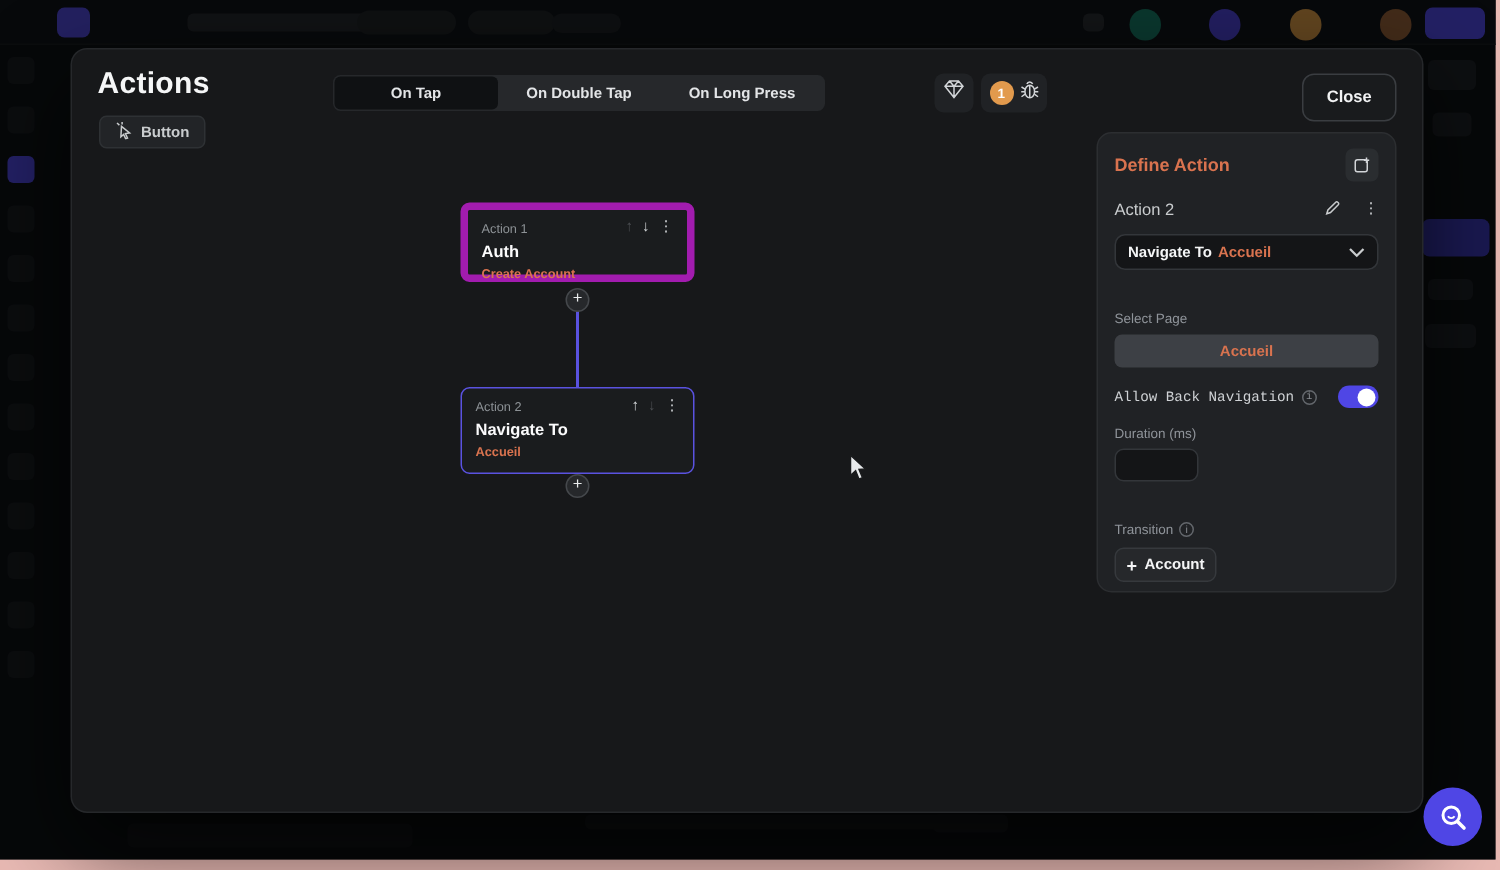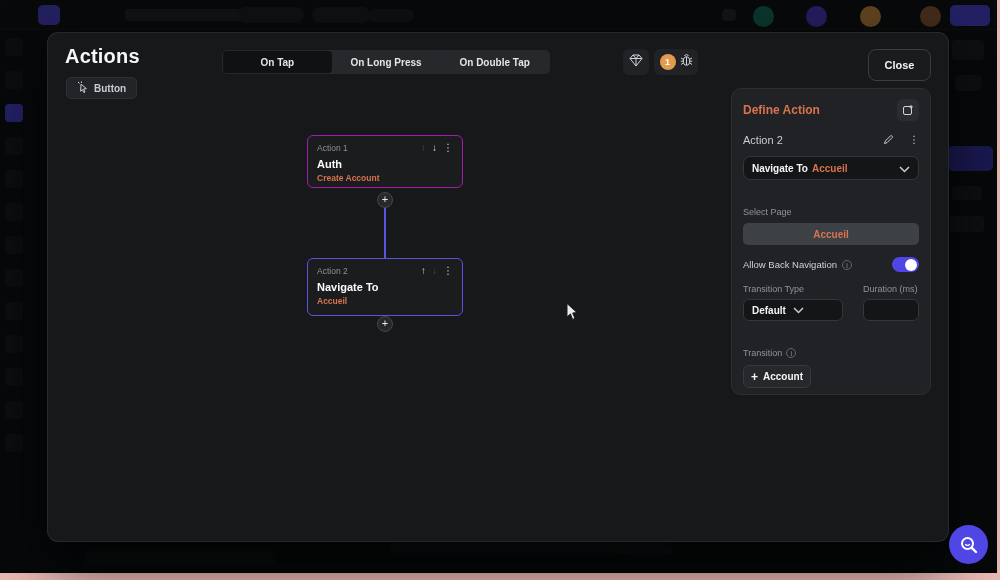--- a/index.html
+++ b/index.html
@@ -35,21 +35,21 @@
               justify-content:center; gap:4px; }
   .gem-btn { left:575px; top:16px; width:26px; }
   .debug-btn { left:606px; top:16px; width:44px; padding:0 5px; }
   .badge { width:16px; height:16px; border-radius:50%; background:#e29a4d; color:#fff; font-size:9px; font-weight:800;
            display:flex; align-items:center; justify-content:center; }
   .close-btn { position:absolute; left:820px; top:16px; width:63px; height:32px; background:#191b1d;
                border:1px solid #3a3d41; border-radius:8px; color:#f2f3f4; font-size:11px; font-weight:700;
                display:flex; align-items:center; justify-content:center; }
 
   
-  .node { position:absolute; left:259px; width:156px; background:#1a1c1e; border:1px solid #a21caf; border-radius:6px;
+  .node { position:absolute; left:259px; width:156px; background:#1a1c1e; border:5px solid #a21caf; border-radius:6px;
           padding:7px 9px; }
   .node.selected { border:1.5px solid #5a52e0; }
   .node-head { display:flex; align-items:center; }
   .node-label { font-size:8.5px; color:#8d9296; flex:1; }
   .node-ico { font-size:10px; line-height:10px; margin-left:6px; }
   .ico-dim { color:#4a4d51; }
   .ico-lit { color:#d2d5d8; }
   .node-type { margin-top:5px; font-size:11px; font-weight:800; color:#fbfbfc; }
   .node-sub { margin-top:3px; font-size:8.5px; font-weight:800; color:#d9734f; }
   .plus-btn { position:absolute; width:16px; height:16px; border-radius:50%; background:#26282b; border:1px solid #45484c;
@@ -65,21 +65,21 @@
   .action-row { margin-top:10px; display:flex; align-items:center; }
   .action-name { flex:1; font-size:11px; color:#c9ccce; }
   .dd { margin-top:7px; height:24px; background:#141517; border:1px solid #33363a; border-radius:7px;
         display:flex; align-items:center; padding:0 8px; }
   .dd-type { font-size:10px; font-weight:800; color:#f4f5f6; }
   .dd-target { font-size:10px; font-weight:800; color:#d9734f; margin-left:4px; flex:1; }
   .sec-label { margin-top:27px; font-size:9px; color:#8f949a; display:flex; align-items:center; gap:4px; }
   .page-btn { margin-top:6px; height:22px; background:#3d4045; border-radius:5px; color:#d9734f; font-size:10px;
               font-weight:800; display:flex; align-items:center; justify-content:center; }
   .tog-row { margin-top:12px; display:flex; align-items:center; }
-  .tog-label { flex:1; font-size:9.5px; color:#cfd2d5; display:flex; align-items:flex-end; gap:5px; }
+  .tog-label { flex:1; font-size:9.5px; color:#cfd2d5; display:flex; align-items:flex-end; gap:5px;font-family:Liberation Mono, monospace; }
   .info { width:10px; height:10px; border:1px solid #63676c; border-radius:50%; color:#8a8e93; font-size:7px;
           display:inline-flex; align-items:center; justify-content:center; font-style:normal; }
   .switch { width:27px; height:15px; border-radius:8px; background:#3b3e43; position:relative; }
   .switch.on { background:#4f46e5; }
   .knob { position:absolute; top:1.5px; left:2px; width:12px; height:12px; border-radius:50%; background:#fff; }
   .switch.on .knob { left:13px; }
   .two-col { margin-top:12px; display:flex; justify-content:space-between; }
   .col-label { font-size:9px; color:#8f949a; }
   .mini-dd { margin-top:5px; width:100px; height:22px; border:1px solid #33363a; border-radius:6px; background:#141517;
              display:flex; align-items:center; padding:0 8px; }
@@ -149,22 +149,22 @@
       <svg width="11" height="12" viewBox="0 0 11 12">
           <path d="M4 3.2 L9.4 7.6 L6.6 8 L8 11 L6.8 11.5 L5.4 8.6 L3.6 10.2 Z" fill="none" stroke="#c9ccce" stroke-width="1"></path>
           <path d="M1 1 L2.6 2.4 M4.4 0.4 L4.4 2" stroke="#c9ccce" stroke-width="1"></path>
         </svg>
     </span>
     <span>Button</span>
   </div>
 
   <div class="tabs">
     <div class="tab active">On Tap</div>
+    <div class="tab">On Double Tap</div>
     <div class="tab">On Long Press</div>
-    <div class="tab">On Double Tap</div>
   </div>
 
   <div class="icon-btn gem-btn">
     <span>
       <svg width="14" height="13" viewBox="0 0 14 13">
           <path d="M4 1 h6 l3 3.5 L7 12 L1 4.5 Z M1 4.5 h12 M4 1 L7 4.5 L10 1 M7 4.5 L7 12" fill="none" stroke="#d2d5d8" stroke-width="1"></path>
         </svg>
     </span>
   </div>
 
@@ -246,31 +246,20 @@
           <span>Allow Back Navigation</span>
           <i class="info">i</i>
         </span>
       <span class="switch on">
           <span class="knob"></span>
         </span>
     </div>
 
     <div class="two-col">
       <div>
-        <div class="col-label">Transition Type</div>
-        <div class="mini-dd">
-          <span>Default</span>
-          <span>
-            <svg width="11" height="7" viewBox="0 0 11 7">
-                <path d="M1 1 L5.5 5.5 L10 1" fill="none" stroke="#c9ccce" stroke-width="1.5"></path>
-              </svg>
-          </span>
-        </div>
-      </div>
-      <div>
         <div class="col-label">Duration (ms)</div>
         <input class="duration-input" value="" style="">
       </div>
     </div>
 
     <div class="sec-label">
       <span>Transition</span>
         <i class="info">i</i>
     </div>
     <div class="define-btn">

